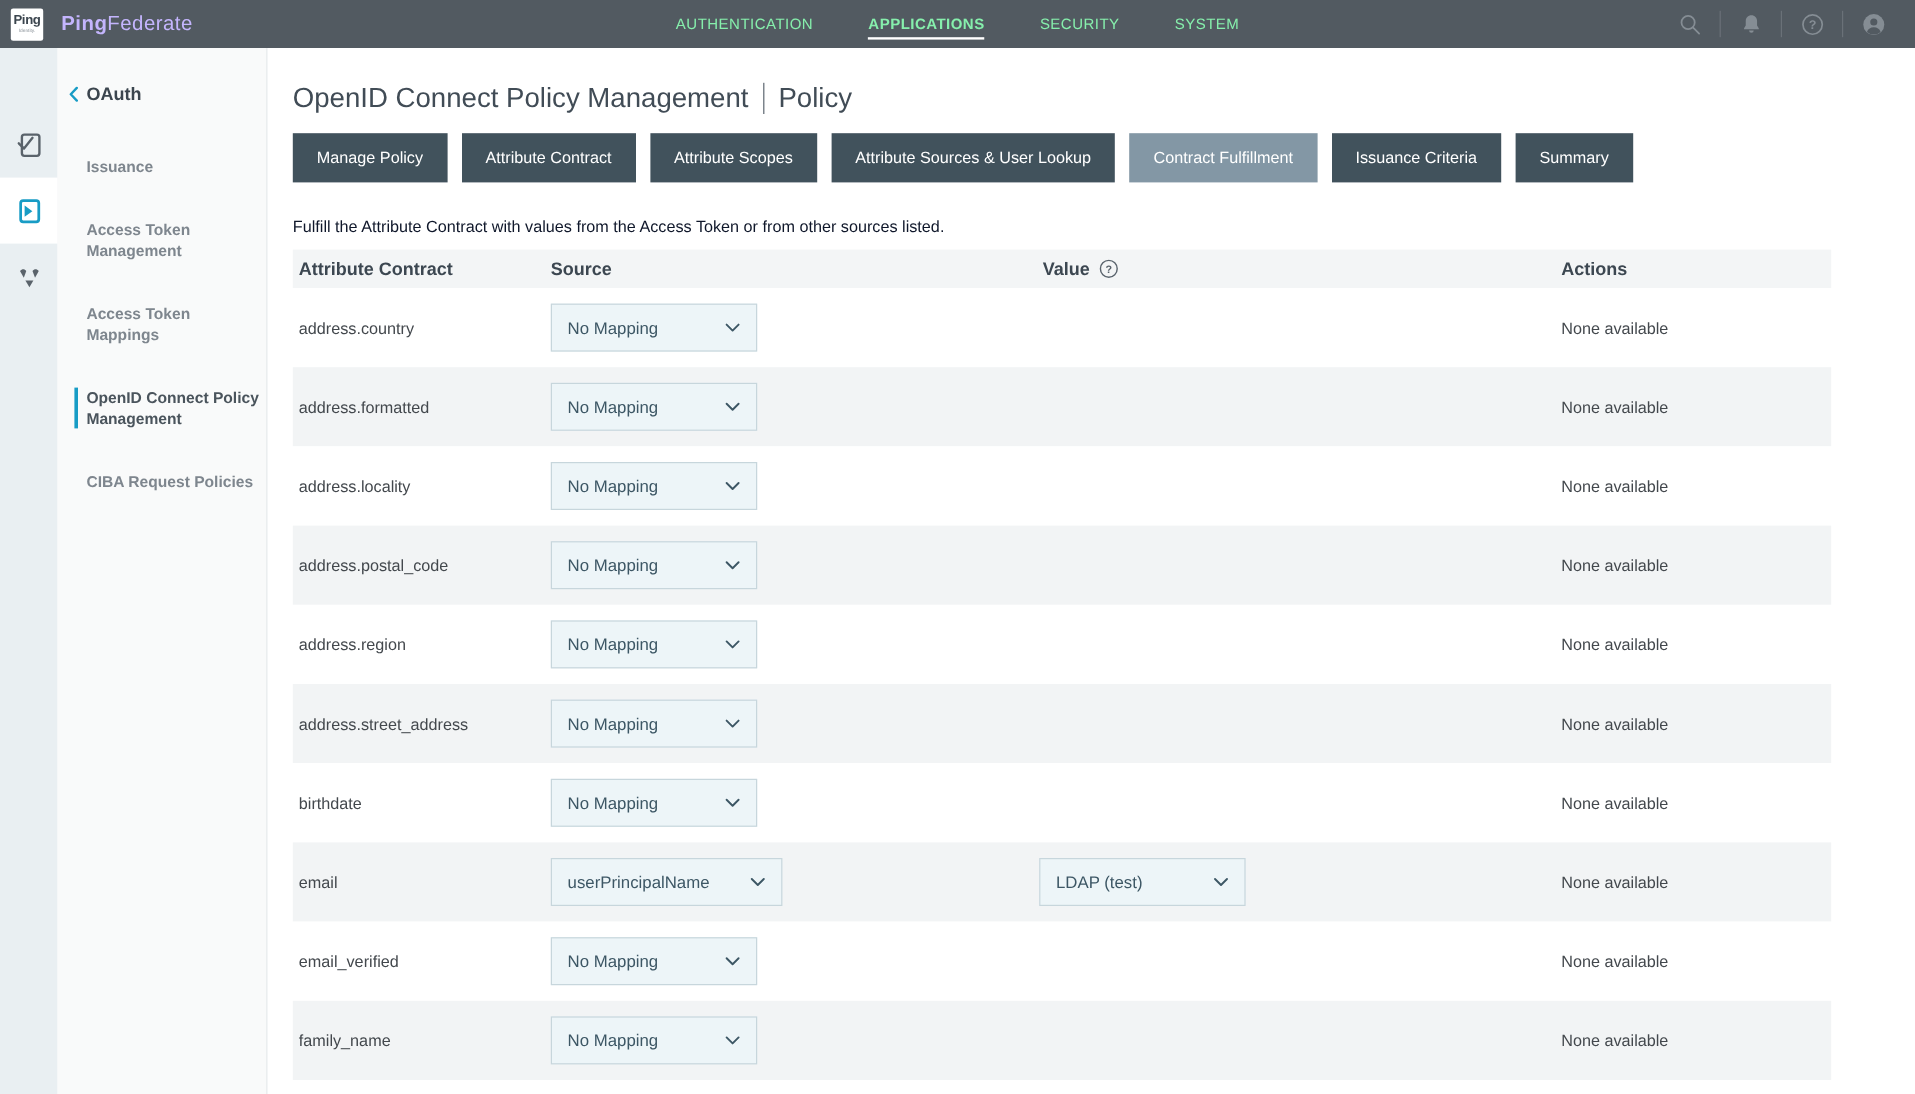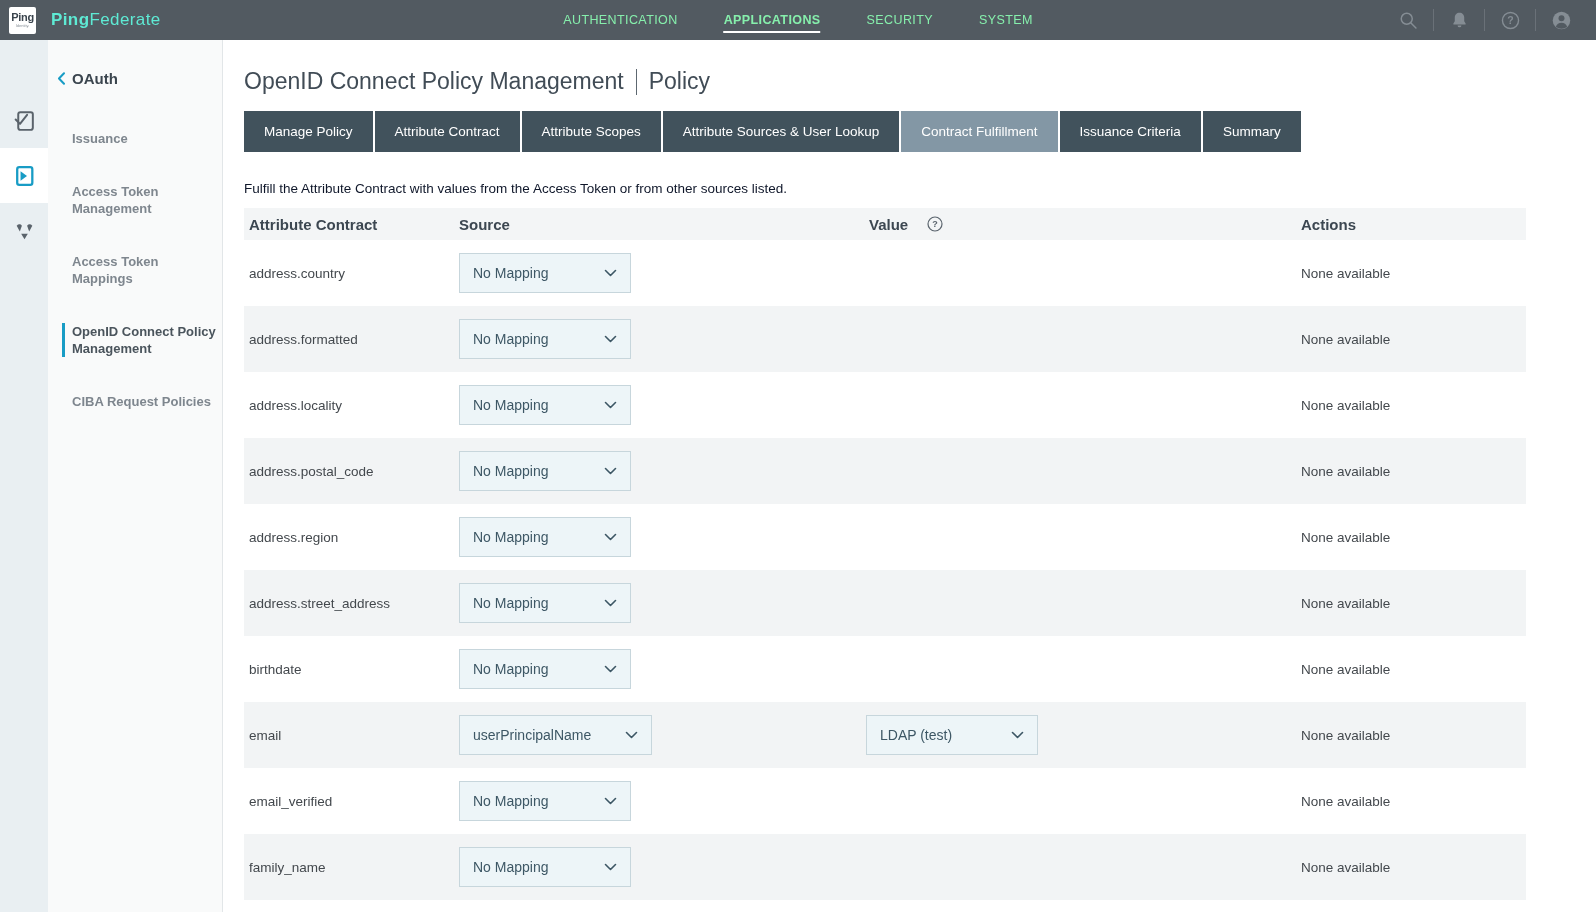--- a/index.html
+++ b/index.html
@@ -21,21 +21,21 @@
   body{
     width:1596px;height:912px;overflow:hidden;background:#fff;
     font-family:"Liberation Sans", sans-serif;color:var(--text-mid);
   }
   
   .topbar{height:40px;background:var(--header-bg);display:flex;align-items:center;position:relative}
   .logo{width:27px;height:27px;background:#fff;border-radius:2px;margin-left:9px;
     display:flex;flex-direction:column;align-items:center;justify-content:center;line-height:1}
   .logo .lg-main{font-size:11px;font-weight:bold;color:#3b454e;letter-spacing:-0.3px}
   .logo .lg-sub{font-size:4px;color:#8a9299;margin-top:1px}
-  .brand{margin-left:15px;font-size:17px;color:#5eead4;letter-spacing:.4px}
+  .brand{margin-left:15px;font-size:17px;color:#c4b5fd;letter-spacing:.4px}
   .brand .b1{font-weight:bold}
   .brand .b2{font-weight:300}
   .topnav{position:absolute;left:50%;transform:translateX(-50%);display:flex;align-items:center;gap:46px;height:100%}
   .nav-item{color:#86efac;font-size:12.5px;letter-spacing:.4px;text-decoration:none;cursor:pointer;
     height:100%;display:flex;align-items:center;position:relative}
   .nav-item.active .nav-label{font-weight:bold}
   .nav-item.active::after{content:"";position:absolute;left:0;right:0;bottom:7px;height:2.5px;background:#fff}
   .topicons{margin-left:auto;display:flex;align-items:center;height:100%;padding-right:10px}
   .topicon{width:22px;height:22px;color:#858d94;display:flex;align-items:center;justify-content:center;cursor:pointer;margin:0 14px}
   .topicon svg{width:21px;height:21px;display:block}
@@ -55,30 +55,30 @@
     color:var(--text-gray);cursor:pointer;max-width:168px}
   .side-item.active{color:#4a545c;margin-left:14px;padding-left:7px;border-left:3px solid var(--accent-teal)}
   
   .main{flex:1;padding:20px 70px 0 21px;background:#fff}
   .page-title-row{display:flex;align-items:center;margin-top:8px}
   .page-title{font-size:23px;color:#414c56;font-weight:400}
   .title-sep{width:1px;height:26px;background:#5d6770;margin:0 12px}
   .page-subtitle{font-size:23px;color:#414c56;font-weight:300}
   .tabs{display:flex;margin-top:16px}
   .tab{background:var(--tab-bg);color:#fff;font-size:13.5px;height:41px;line-height:41px;
-    padding:0 20px;margin-right:2px;cursor:pointer;white-space:nowrap}
+    padding:0 20px;margin-right:12px;cursor:pointer;white-space:nowrap}
   .tab.active{background:var(--tab-active-bg)}
   .desc{margin-top:29px;font-size:13.5px;color:#0f172a}
   
   .tbl{margin-top:12px}
   .thead,.trow{display:grid;grid-template-columns:215px 407px 435px 1fr;align-items:center}
   .thead{height:32px;background:#f3f5f6}
   .th{font-size:15px;font-weight:bold;color:var(--text-dark)}
   .th.c1{padding-left:5px}
-  .th.c3{display:flex;align-items:center;gap:19px;padding-left:3px}
+  .th.c3{display:flex;align-items:center;gap:8px;padding-left:3px}
   .help-circ{width:16px;height:16px;color:#5a646d}
   .help-circ svg{width:16px;height:16px;display:block}
   .trow{height:66px;background:#fff}
   .trow.alt{background:var(--row-alt-bg)}
   .td{font-size:13.5px;color:#43484d}
   .td.c1{padding-left:5px}
   .dropdown{height:40px;background:var(--dropdown-bg);border:1px solid var(--dropdown-border);
     border-radius:0;display:flex;align-items:center;justify-content:space-between;
     padding:0 13px;color:var(--dropdown-text);font-size:14px;cursor:pointer}
   .dropdown .chev{width:13px;height:9px;color:#3d5765;flex:none;margin-left:8px}

